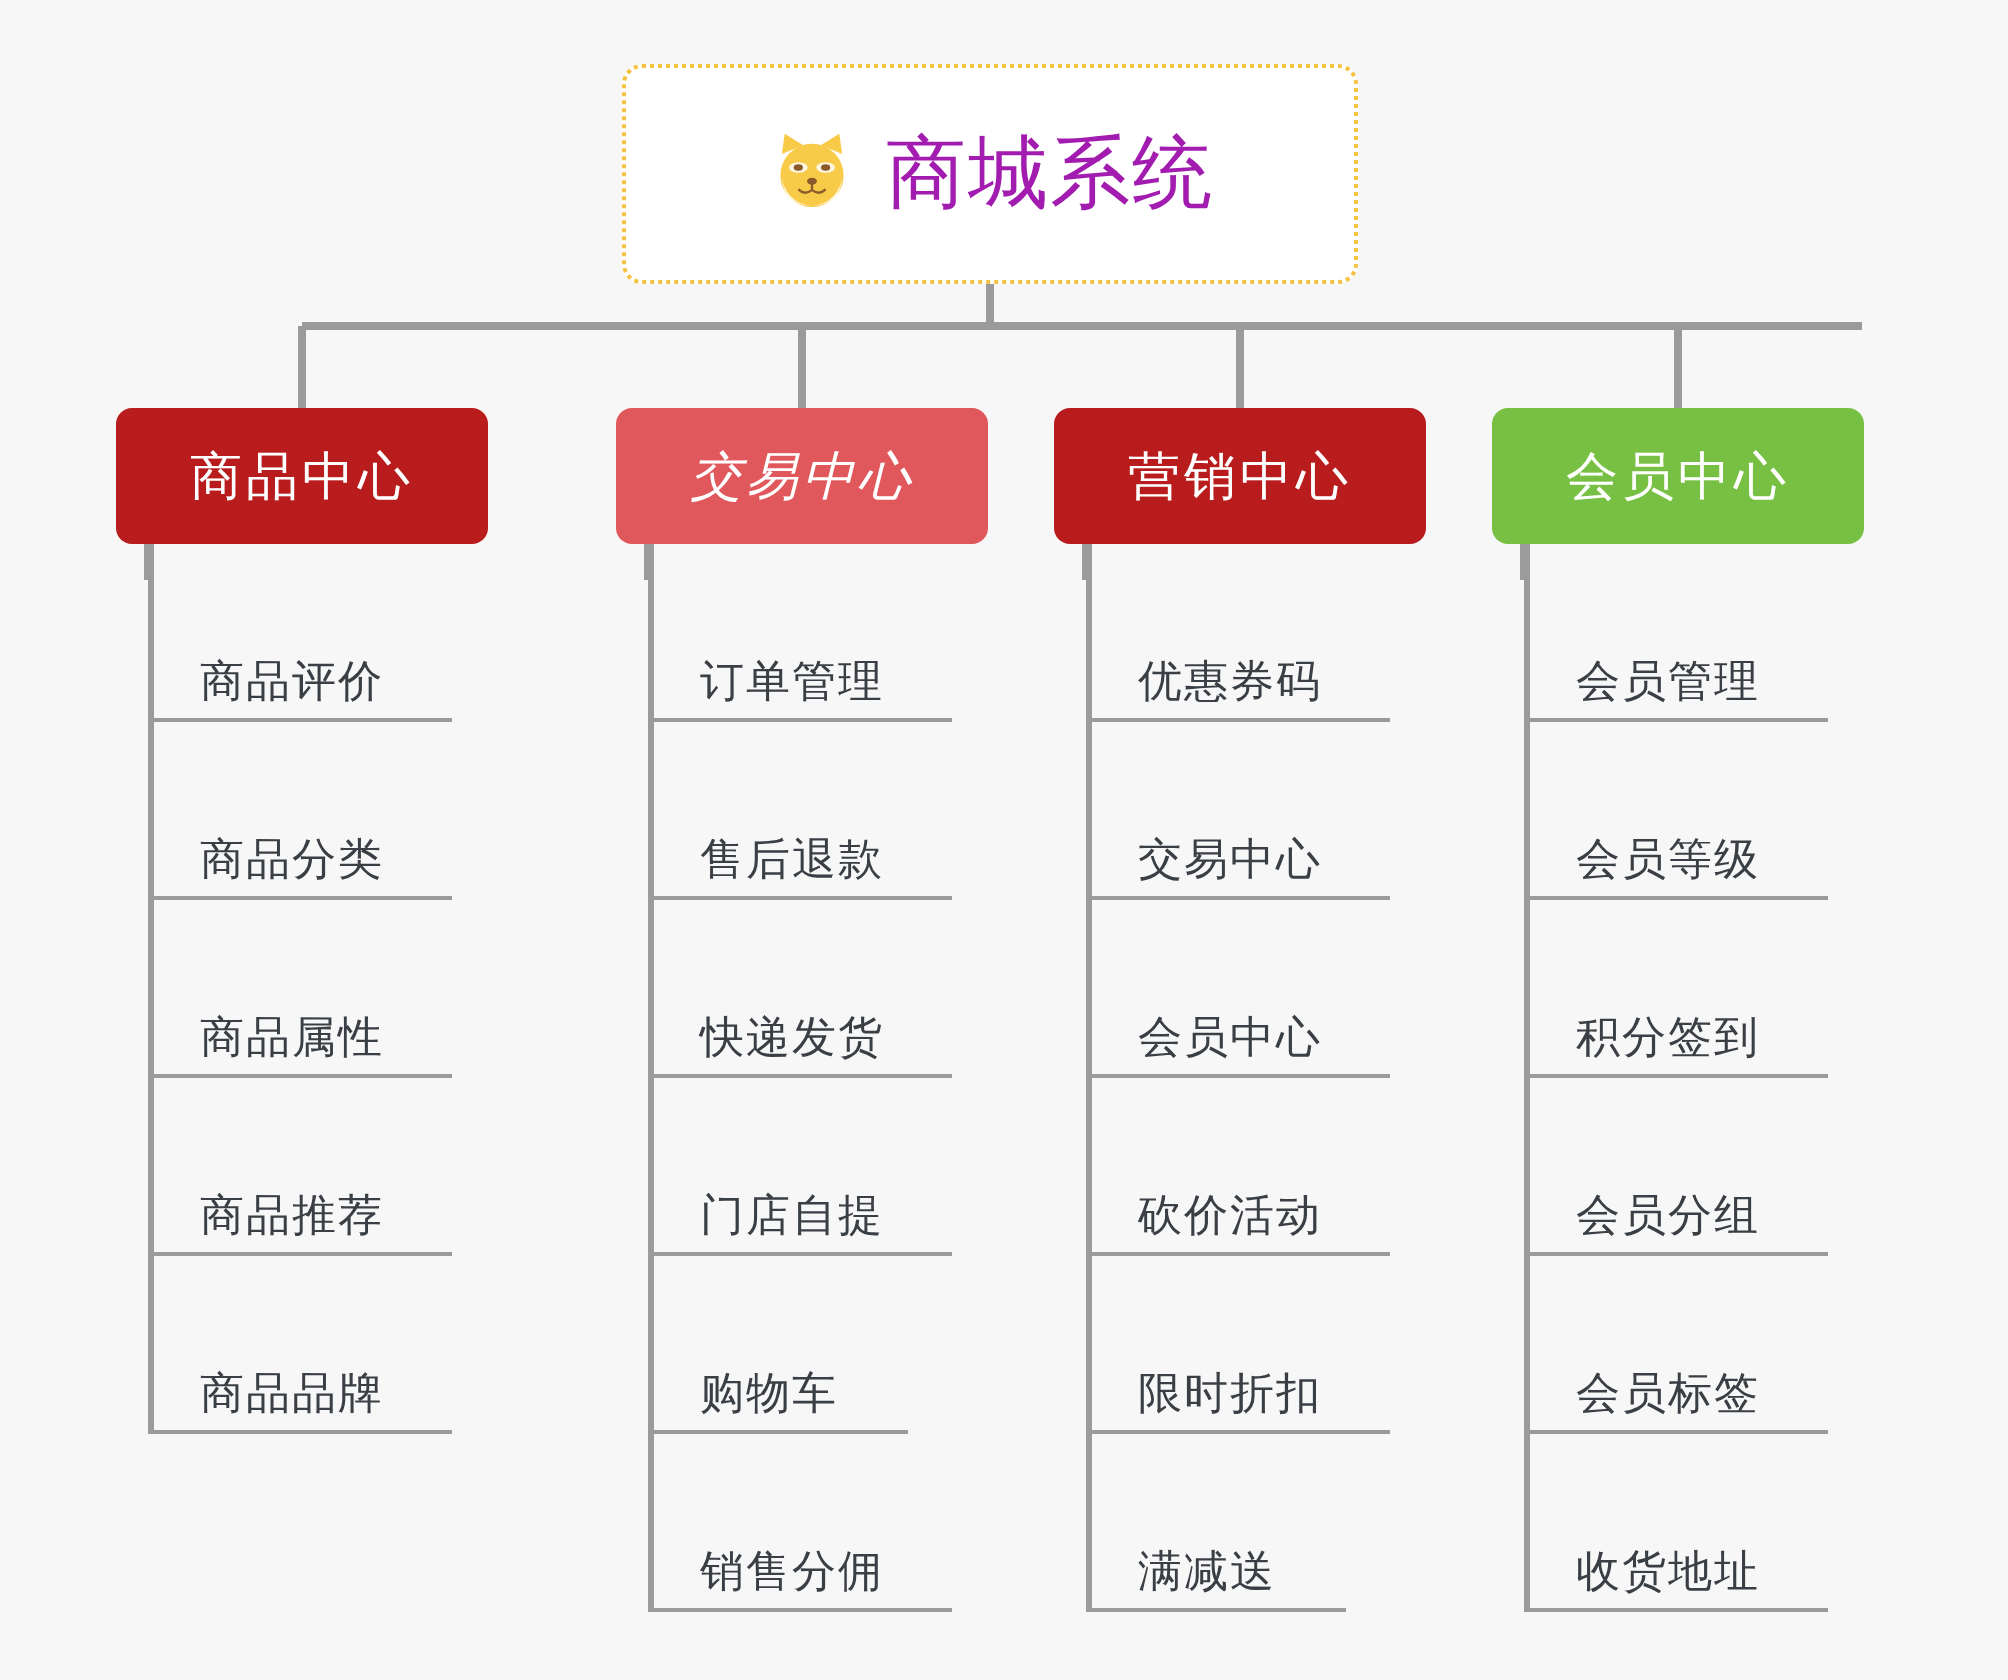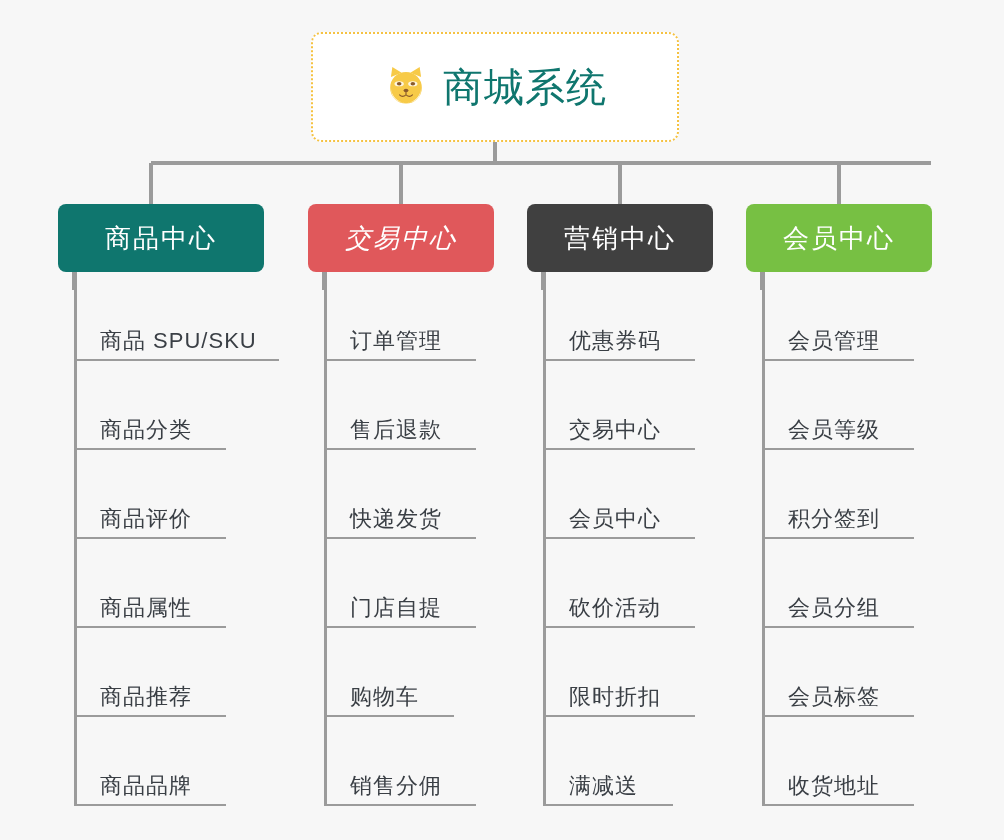--- a/index.html
+++ b/index.html
@@ -37,21 +37,21 @@
   }
   .root-icon {
     width: 46px;
     height: 46px;
     flex: 0 0 auto;
     display: block;
   }
   .root-title {
     font-size: 40px;
     line-height: 1;
-    color: #0f766e;
+    color: #a21caf;
     letter-spacing: 1px;
     white-space: nowrap;
   }
 
   
   .connectors {
     position: absolute;
     left: 0;
     top: 0;
     width: 1004px;
@@ -119,23 +119,23 @@
   .branch-item.w-long::after  { width: 205px; }
   .branch-item.w-med::after   { width: 152px; }
   .branch-item.w-short::after { width: 130px; }
 
   
   .branch-0 { left: 58px;  }
   .branch-1 { left: 308px; }
   .branch-2 { left: 527px; }
   .branch-3 { left: 746px; }
 
-  .branch-0 .branch-header { width: 206px; background: #0f766e; }
+  .branch-0 .branch-header { width: 186px; background: #b91c1c; }
   .branch-1 .branch-header { width: 186px; background: #e0585b; font-style: italic; }
-  .branch-2 .branch-header { width: 186px; background: #404040; }
+  .branch-2 .branch-header { width: 186px; background: #b91c1c; }
   .branch-3 .branch-header { width: 186px; background: #77c043; }
 
   .branch-0 .branch-items { margin-left: 16px; }
   .branch-1 .branch-items { margin-left: 16px; }
   .branch-2 .branch-items { margin-left: 16px; }
   .branch-3 .branch-items { margin-left: 16px; }
 </style>
 </head>
 <body>
 
@@ -181,28 +181,25 @@
       <path d="M32,39.5 L32,43 M32,43 q-5,4 -9,0 M32,43 q5,4 9,0" stroke="#8a5a2b" stroke-width="1.6" fill="none" stroke-linecap="round"></path>
     </svg>
     <span class="root-title">商城系统</span>
   </div>
 
   <div class="branch branch-0">
     <div class="branch-header">
       <span>商品中心</span>
     </div>
     <div class="branch-items">
-      <div class="branch-item w-long">
-        <span class="branch-item-inner">商品 SPU/SKU</span>
+      <div class="branch-item w-med">
+        <span class="branch-item-inner">商品评价</span>
       </div>
       <div class="branch-item w-med">
         <span class="branch-item-inner">商品分类</span>
-      </div>
-      <div class="branch-item w-med">
-        <span class="branch-item-inner">商品评价</span>
       </div>
       <div class="branch-item w-med">
         <span class="branch-item-inner">商品属性</span>
       </div>
       <div class="branch-item w-med">
         <span class="branch-item-inner">商品推荐</span>
       </div>
       <div class="branch-item w-med">
         <span class="branch-item-inner">商品品牌</span>
       </div>

